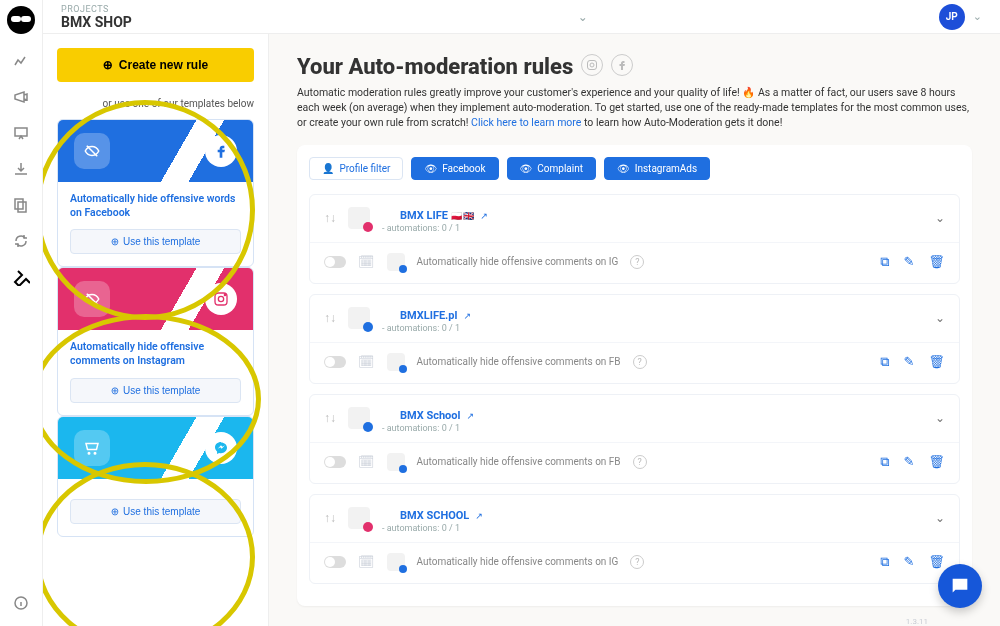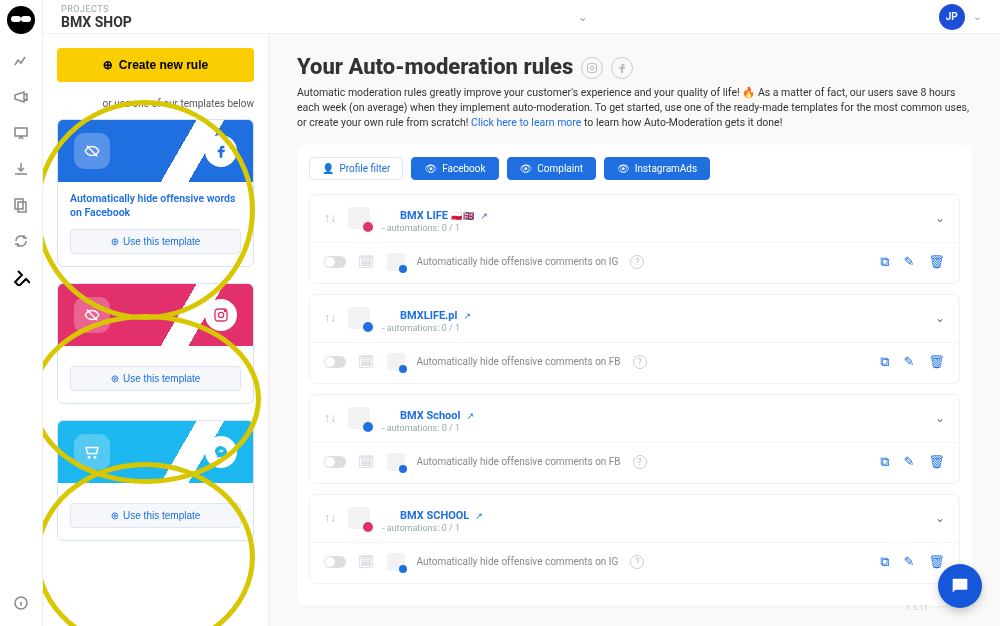--- a/index.html
+++ b/index.html
@@ -15,39 +15,39 @@
 .topbar{height:34px;display:flex;align-items:center;padding:6px 18px;border-bottom:1px solid #eee;background:#fff;}
 .crumb-label{font-size:9px;color:#9aa;letter-spacing:.5px;}
 .crumb-title{font-size:14px;font-weight:700;margin-right:6px;}
 .crumb-caret{color:#9aa;font-size:12px;margin-left:440px;}
 .topbar-right{margin-left:auto;display:flex;align-items:center;gap:8px;}
 .avatar{width:26px;height:26px;border-radius:50%;background:#1d4ed8;color:#fff;font-size:10px;display:flex;align-items:center;justify-content:center;font-weight:600;}
 .content{display:flex;flex:1;overflow:hidden;}
 .sidebar{width:226px;background:#fff;border-right:1px solid #eee;padding:14px;position:relative;}
 .create-btn{width:100%;background:#f9cd00;border:none;border-radius:4px;padding:10px;font-size:12px;font-weight:600;cursor:pointer;display:flex;align-items:center;justify-content:center;gap:6px;}
 .sub-text{text-align:right;font-size:10px;color:#555;margin:16px 0 10px;}
-.tpl-card{border:1px solid #d6e3f5;border-radius:6px;margin-bottom:16px;overflow:hidden;background:#fff;position:relative;}
+.tpl-card{border:1px solid #d6e3f5;border-radius:6px;overflow:hidden;background:#fff;position:relative;}
 .tpl-head{height:62px;position:relative;display:flex;align-items:center;justify-content:space-between;padding:0 16px;}
 .tpl-head.blue{background:linear-gradient(120deg,#1f6fe0 0 60%,#fff 60% 72%,#1f6fe0 72%);}
 .tpl-head.pink{background:linear-gradient(120deg,#e2306c 0 60%,#fff 60% 72%,#e2306c 72%);}
 .tpl-head.lightblue{background:linear-gradient(120deg,#1bb7ee 0 60%,#fff 60% 72%,#1bb7ee 72%);}
 .tpl-bubble{width:36px;height:36px;background:rgba(255,255,255,.25);border-radius:10px;display:flex;align-items:center;justify-content:center;color:#fff;}
 .tpl-social{width:32px;height:32px;border-radius:50%;background:#fff;display:flex;align-items:center;justify-content:center;color:inherit;}
 .tpl-head.blue .tpl-social{color:#1f6fe0;}
 .tpl-head.pink .tpl-social{color:#e2306c;}
 .tpl-head.lightblue .tpl-social{color:#1bb7ee;}
 .tpl-body{padding:10px 12px 12px;}
 .tpl-title{font-size:10.5px;font-weight:600;color:#1f6fe0;line-height:1.3;}
 .tpl-btn{margin-top:10px;width:100%;background:#f5f7fb;border:1px solid #dbe5f3;border-radius:4px;padding:6px;font-size:10px;color:#1f6fe0;cursor:pointer;display:flex;align-items:center;justify-content:center;gap:4px;}
 .circle-anno{position:absolute;border:5px solid #d8c700;border-radius:50%;pointer-events:none;}
 .c1{width:220px;height:220px;left:-8px;top:66px;}
 .c2{width:230px;height:170px;left:-12px;top:280px;}
 .c3{width:220px;height:190px;left:-8px;top:428px;}
 .page{flex:1;padding:20px 28px;overflow:auto;}
-.page-title{display:flex;align-items:flex-end;gap:8px;margin-bottom:6px;}
+.page-title{display:flex;align-items:flex-start;gap:8px;margin-bottom:6px;}
 .page-title h1{font-size:22px;font-weight:800;}
 .soc-pill{width:22px;height:22px;border-radius:50%;border:1.5px solid #ccc;display:flex;align-items:center;justify-content:center;color:#bbb;font-size:12px;}
 .intro{font-size:10.5px;color:#333;line-height:1.45;max-width:690px;margin-bottom:14px;}
 .intro a{color:#1f6fe0;text-decoration:none;}
 .rules-wrap{background:#fff;border-radius:8px;padding:12px;box-shadow:0 1px 2px rgba(0,0,0,.05);}
 .filters{display:flex;gap:8px;margin-bottom:14px;}
 .pill{border-radius:4px;padding:5px 12px;font-size:10px;display:flex;align-items:center;gap:5px;cursor:pointer;}
 .pill.ghost{background:#fff;border:1px solid #dbe5f3;color:#1f6fe0;}
 .pill.solid{background:#1f6fe0;color:#fff;border:1px solid #1f6fe0;}
 .rule-group{border:1px solid #eef1f6;border-radius:6px;margin-bottom:10px;}
@@ -66,21 +66,21 @@
 .toggle{width:22px;height:12px;background:#ddd;border-radius:6px;position:relative;cursor:pointer;}
 .toggle::after{content:"";width:10px;height:10px;background:#fff;border-radius:50%;position:absolute;top:1px;left:1px;}
 .cal-ic{color:#c6ccd6;font-size:13px;}
 .mini-ic{width:18px;height:18px;background:#f2f2f2;border-radius:4px;position:relative;}
 .mini-ic::after{content:"";position:absolute;width:8px;height:8px;border-radius:50%;bottom:-2px;right:-2px;background:#1f6fe0;}
 .rule-text{font-size:10px;color:#888;}
 .rule-q{width:14px;height:14px;border-radius:50%;border:1px solid #ccc;color:#bbb;font-size:9px;display:flex;align-items:center;justify-content:center;}
 .row-actions{margin-left:auto;display:flex;gap:14px;color:#1f6fe0;font-size:13px;}
 .row-actions span{cursor:pointer;}
 .chat-fab{position:absolute;bottom:18px;right:18px;width:44px;height:44px;border-radius:50%;background:#1657d9;display:flex;align-items:center;justify-content:center;color:#fff;box-shadow:0 4px 10px rgba(0,0,0,.2);cursor:pointer;}
-.version{position:absolute;bottom:14px;right:72px;font-size:8px;color:#c9cdd4;}
+.version{position:absolute;bottom:0;right:72px;font-size:8px;color:#c9cdd4;}
 svg{display:block;}
 </style>
 </head>
 <body>
 
 <div class="app">
   <div class="rail">
     <div class="logo"></div>
     <div class="rail-icon">
         <svg width="16" height="16" viewBox="0 0 16 16" fill="none" stroke="currentColor" stroke-width="1.5">
@@ -183,20 +183,21 @@
               </div>
             <div class="tpl-social">
                 <svg width="16" height="16" viewBox="0 0 24 24" fill="none" stroke="currentColor" stroke-width="2">
                   <rect x="3" y="3" width="18" height="18" rx="5"></rect>
                   <circle cx="12" cy="12" r="4"></circle>
                   <circle cx="18" cy="6" r="1" fill="currentColor"></circle>
                 </svg>
               </div>
           </div>
           <div class="tpl-body">
+            <div class="tpl-title">Automatically hide offensive comments on Instagram</div>
             <button class="tpl-btn">
                 <span>⊕</span>
                 <span>Use this template</span>
               </button>
           </div>
         </div>
 
         <div class="tpl-card">
           <div class="tpl-head lightblue">
             <div class="tpl-bubble">

